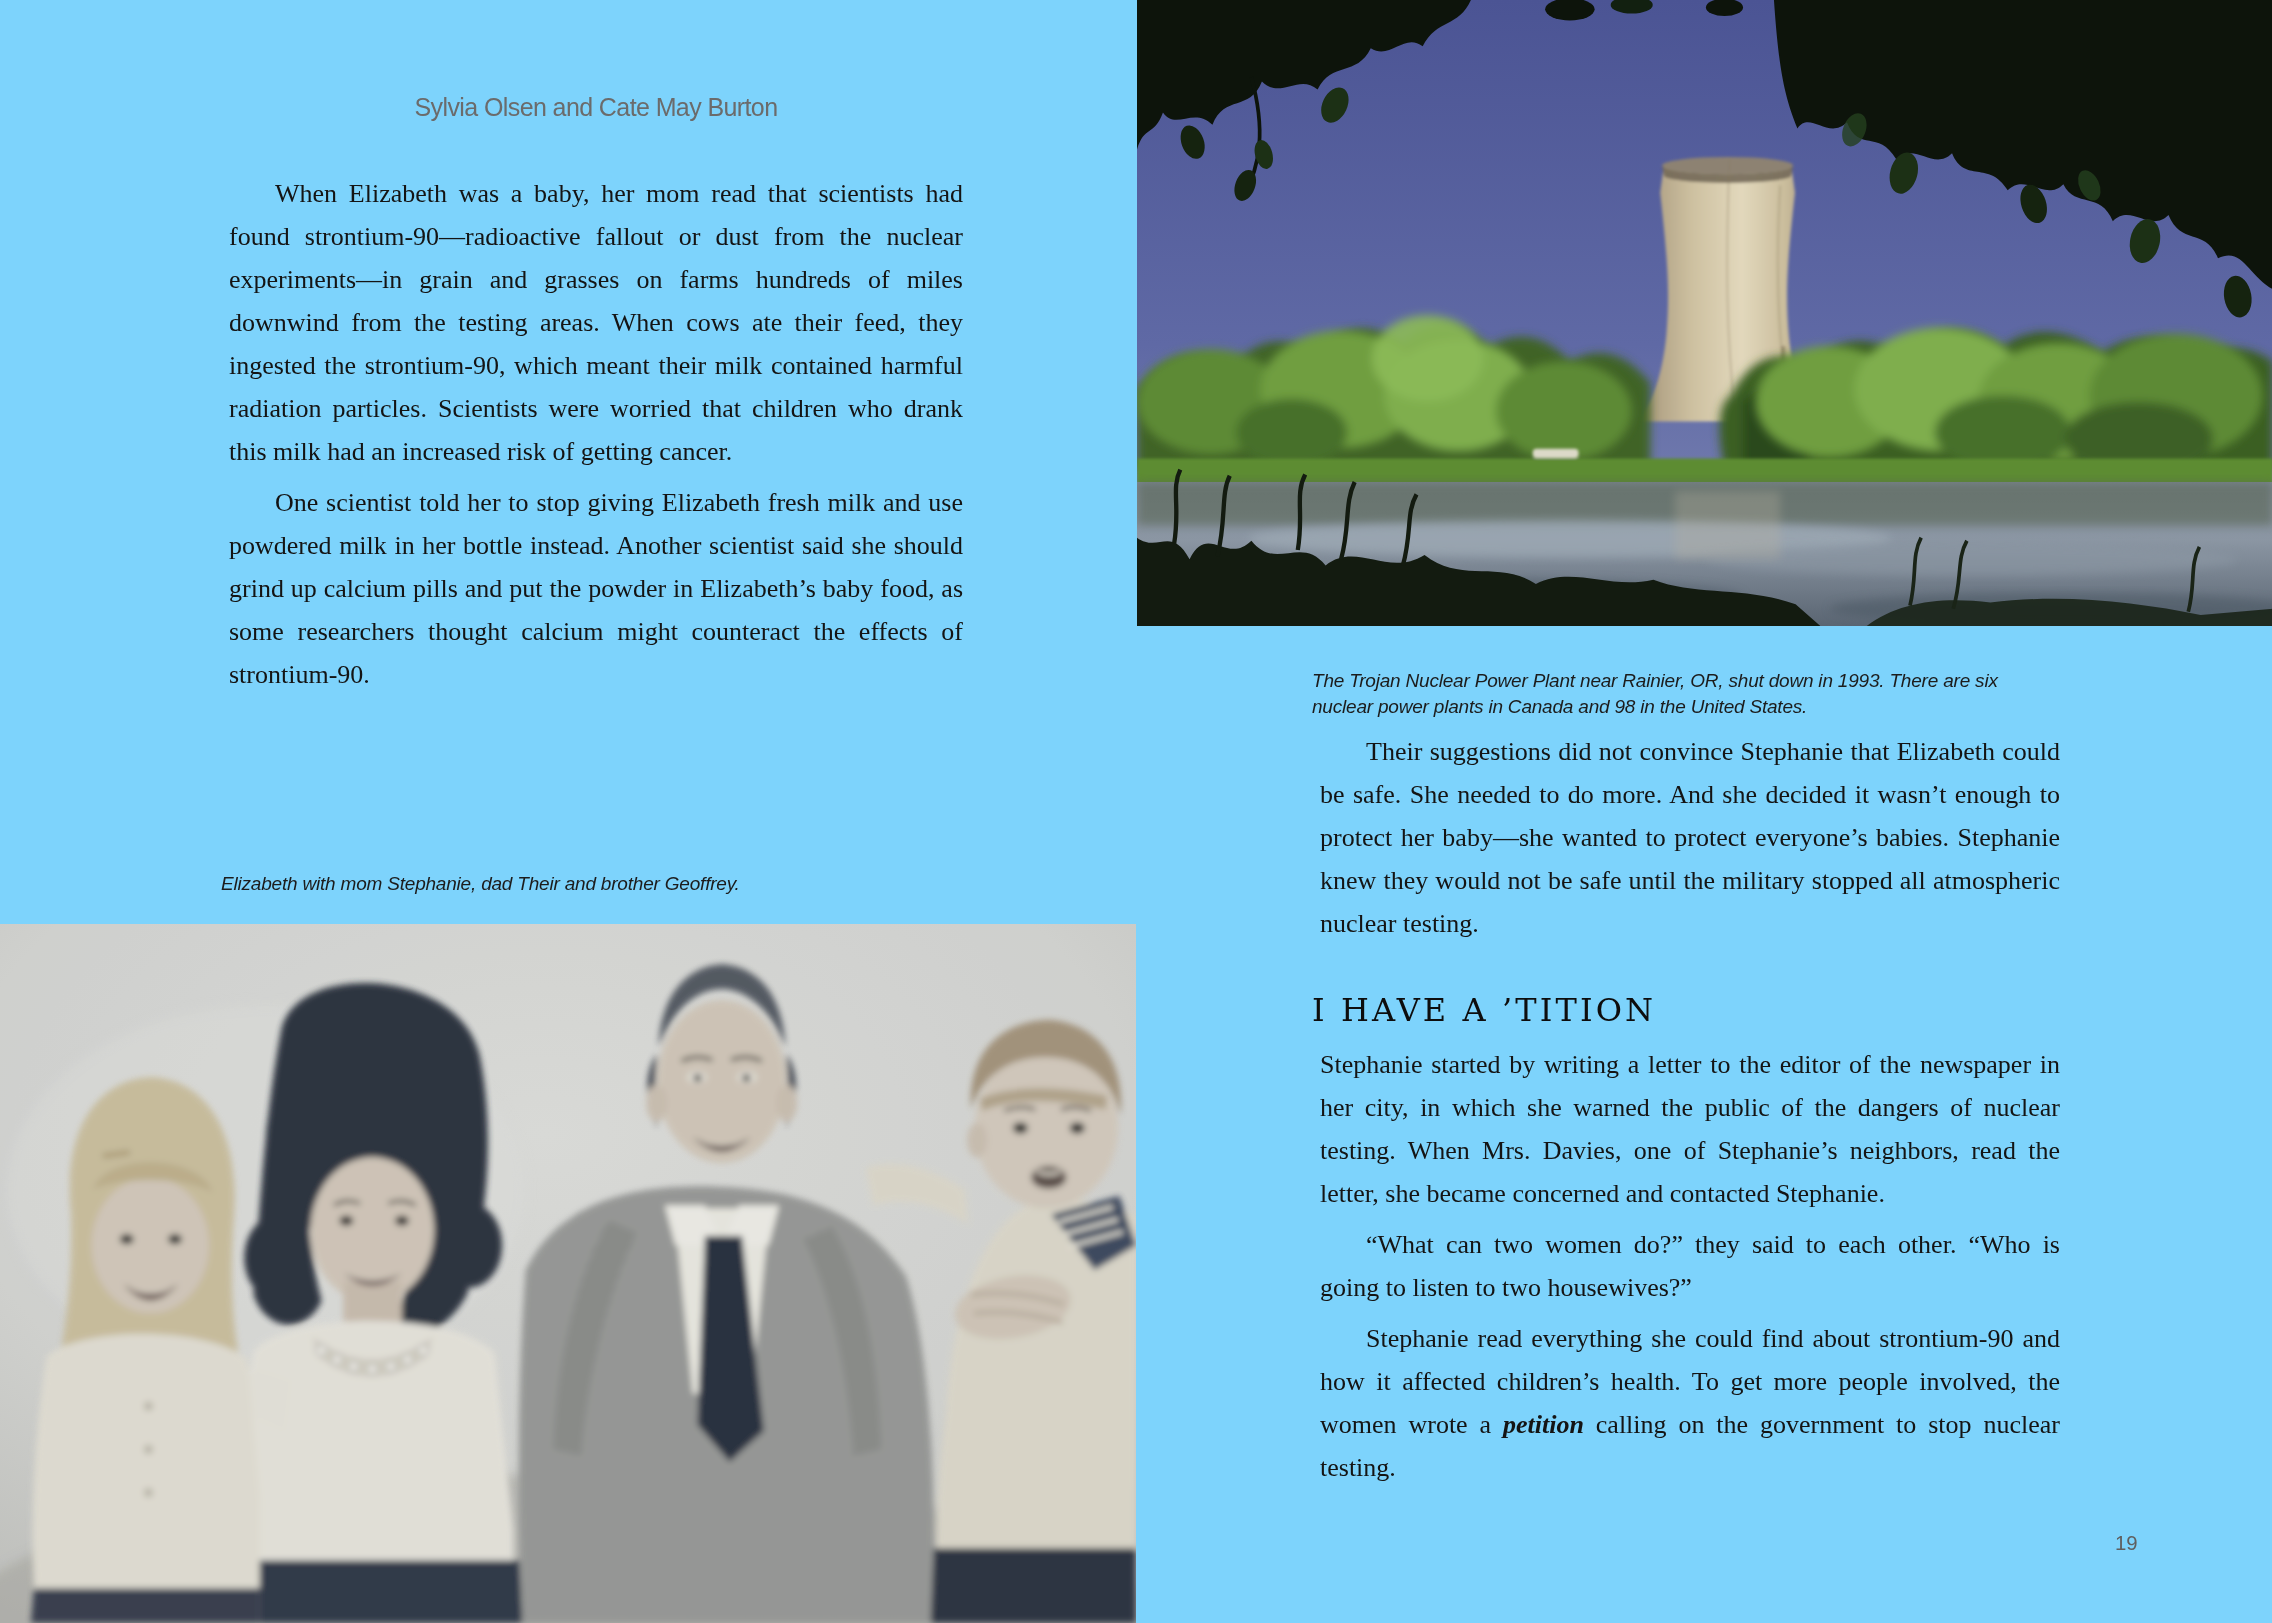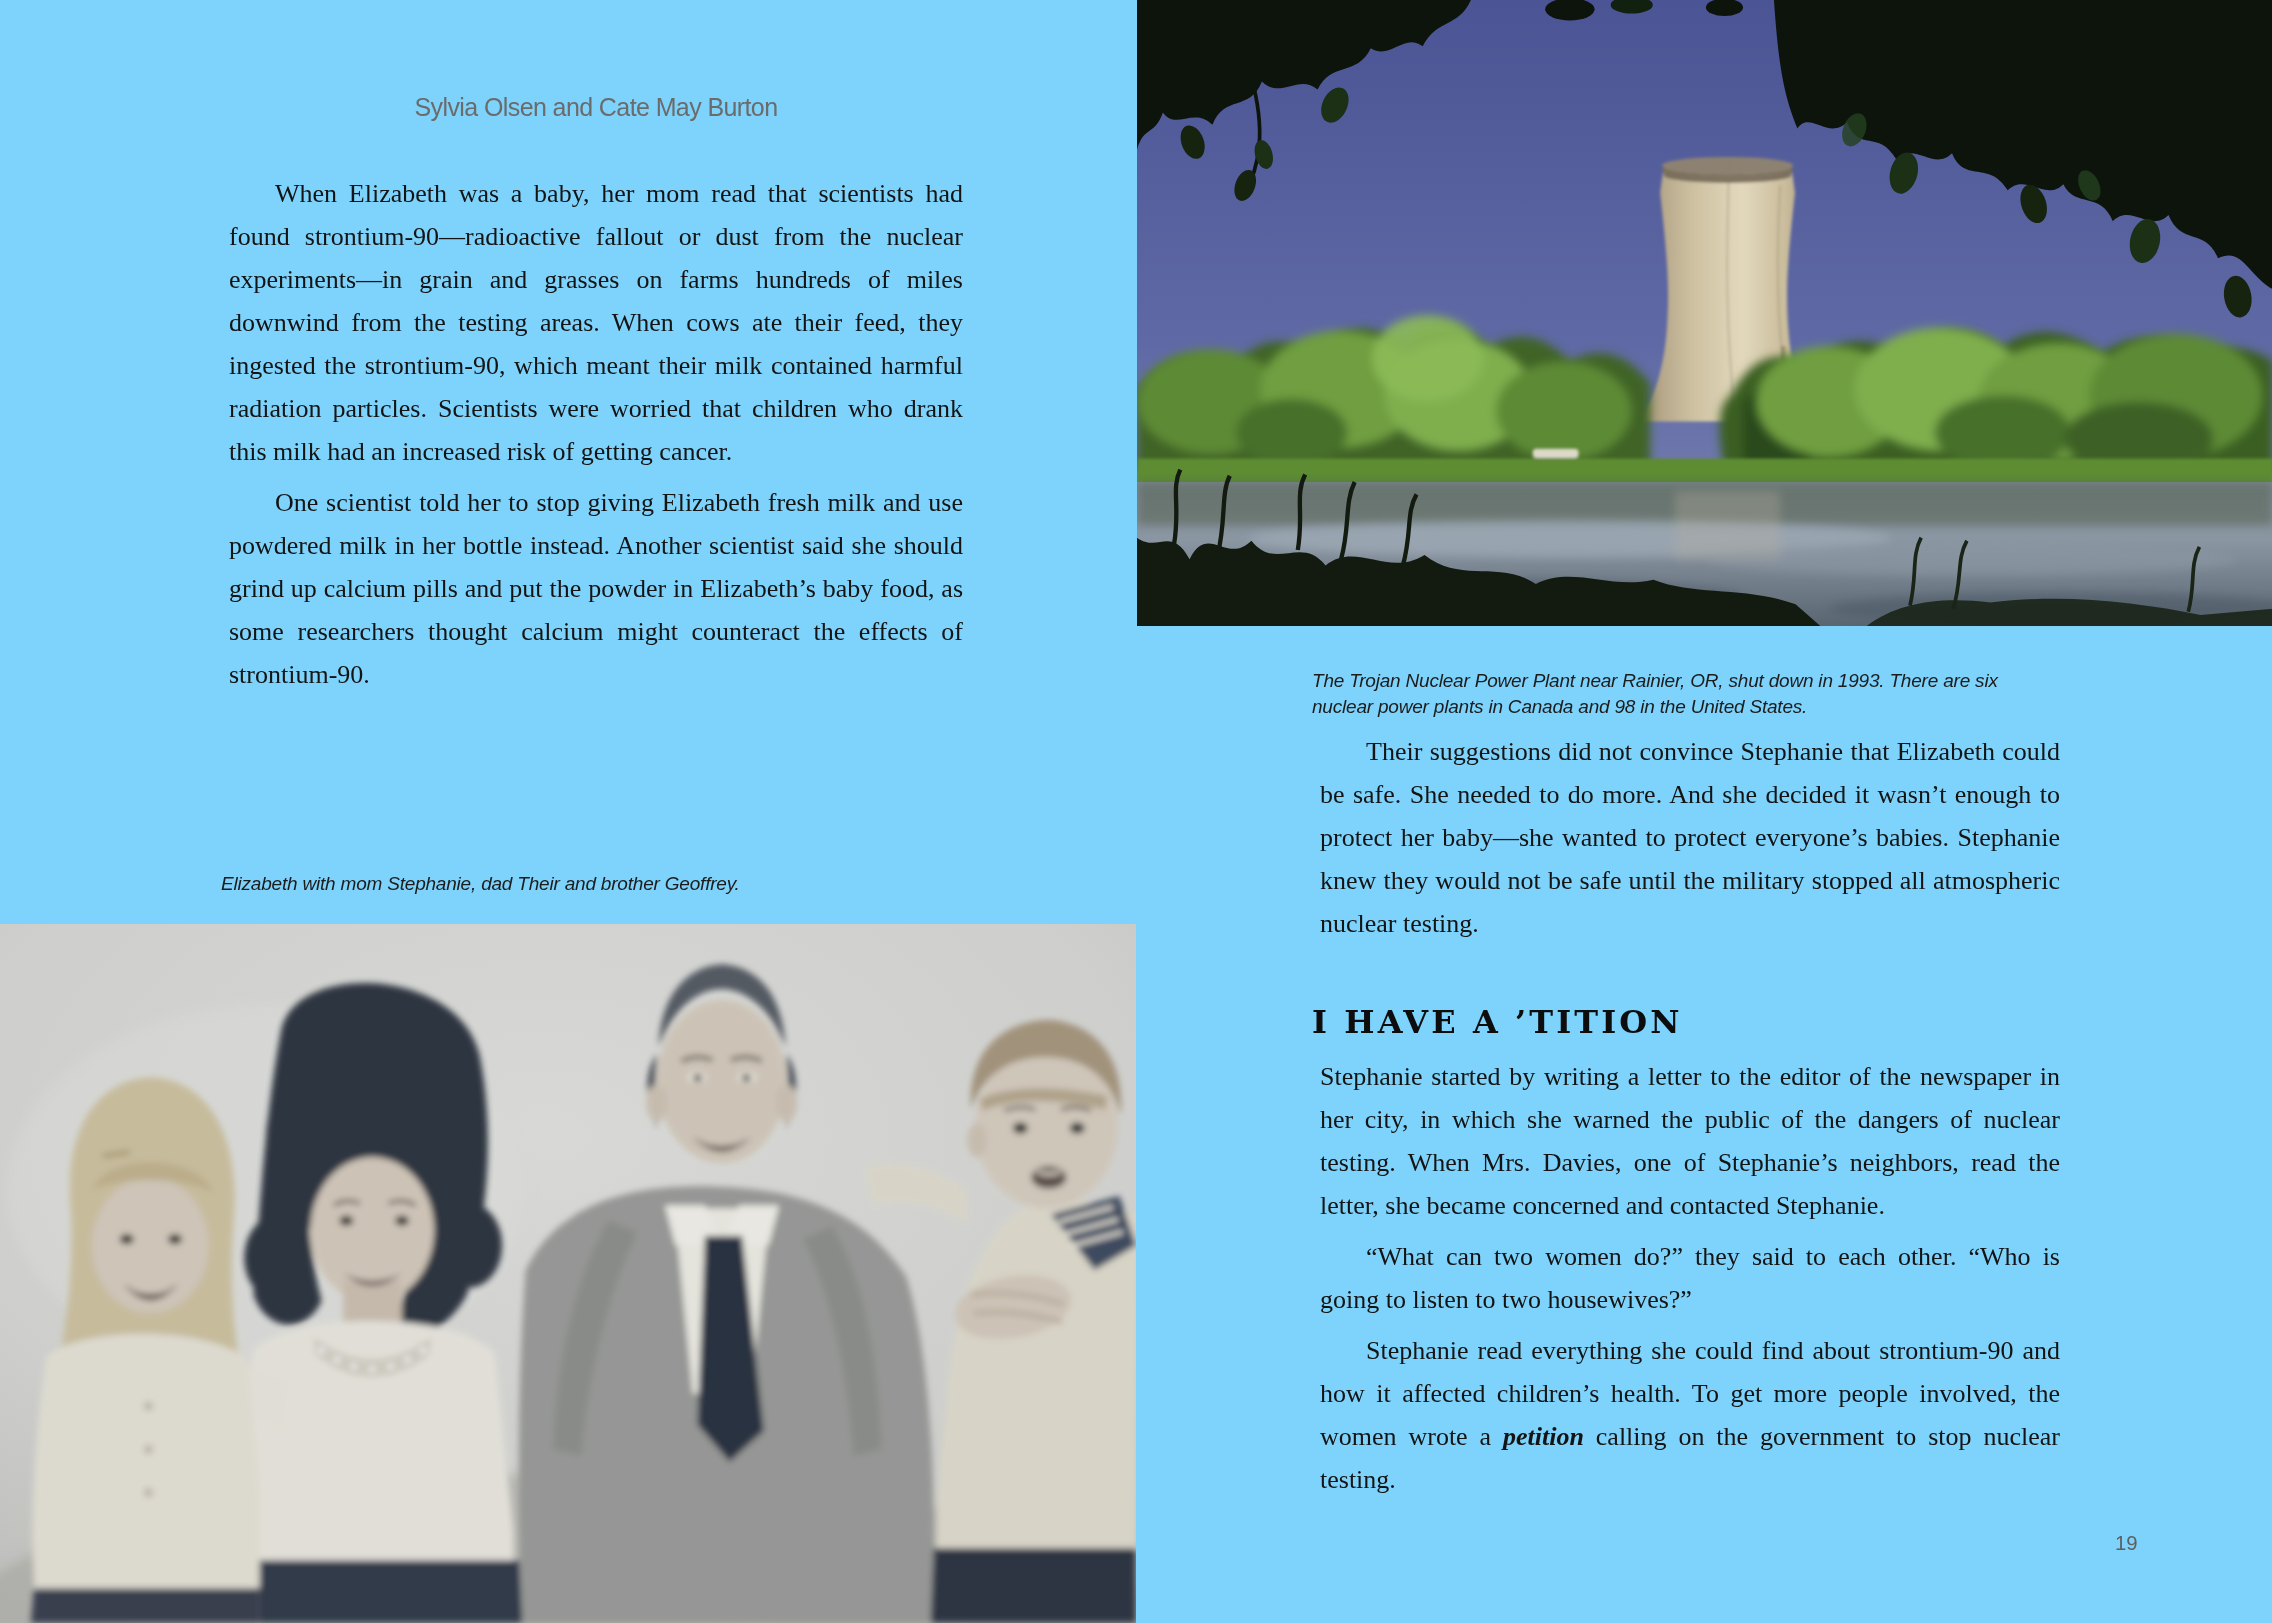--- a/index.html
+++ b/index.html
@@ -19,22 +19,22 @@
   .right-body{position:absolute;left:1312px;top:722px;width:756px;}
 
   .caption{
     font-family:"Liberation Sans",sans-serif;font-style:italic;font-size:19px;
     line-height:26px;color:#1c1c1c;letter-spacing:-0.2px;
   }
   .left-caption{position:absolute;left:221px;top:871px;width:750px;}
   .right-caption{position:absolute;left:1312px;top:632px;width:751px;margin-top:36px;}
 
   .section-heading{
-    font-family:"DejaVu Serif",serif;font-weight:bold;font-size:32px;line-height:35px;
-    letter-spacing:3.1px;color:#0d0d0d;margin:60px 0 15px 0;text-align:left;text-indent:0;
+    font-family:"DejaVu Serif",serif;font-weight:normal;font-size:32px;line-height:35px;
+    letter-spacing:3.1px;color:#0d0d0d;margin:48px 0 15px 0;text-align:left;text-indent:0;
   }
   em.petition{font-style:italic;font-weight:bold;}
 
   .page-number{
     position:absolute;left:2115px;top:1532px;width:62px;text-align:left;
     font-family:"Liberation Sans",sans-serif;font-size:20.4px;color:#5f5f5f;
   }
 
   .family-photo{position:absolute;left:0;top:924px;width:1136px;height:699px;display:block;}
   .plant-photo{position:absolute;left:1137px;top:0;width:1136px;height:626px;display:block;}

